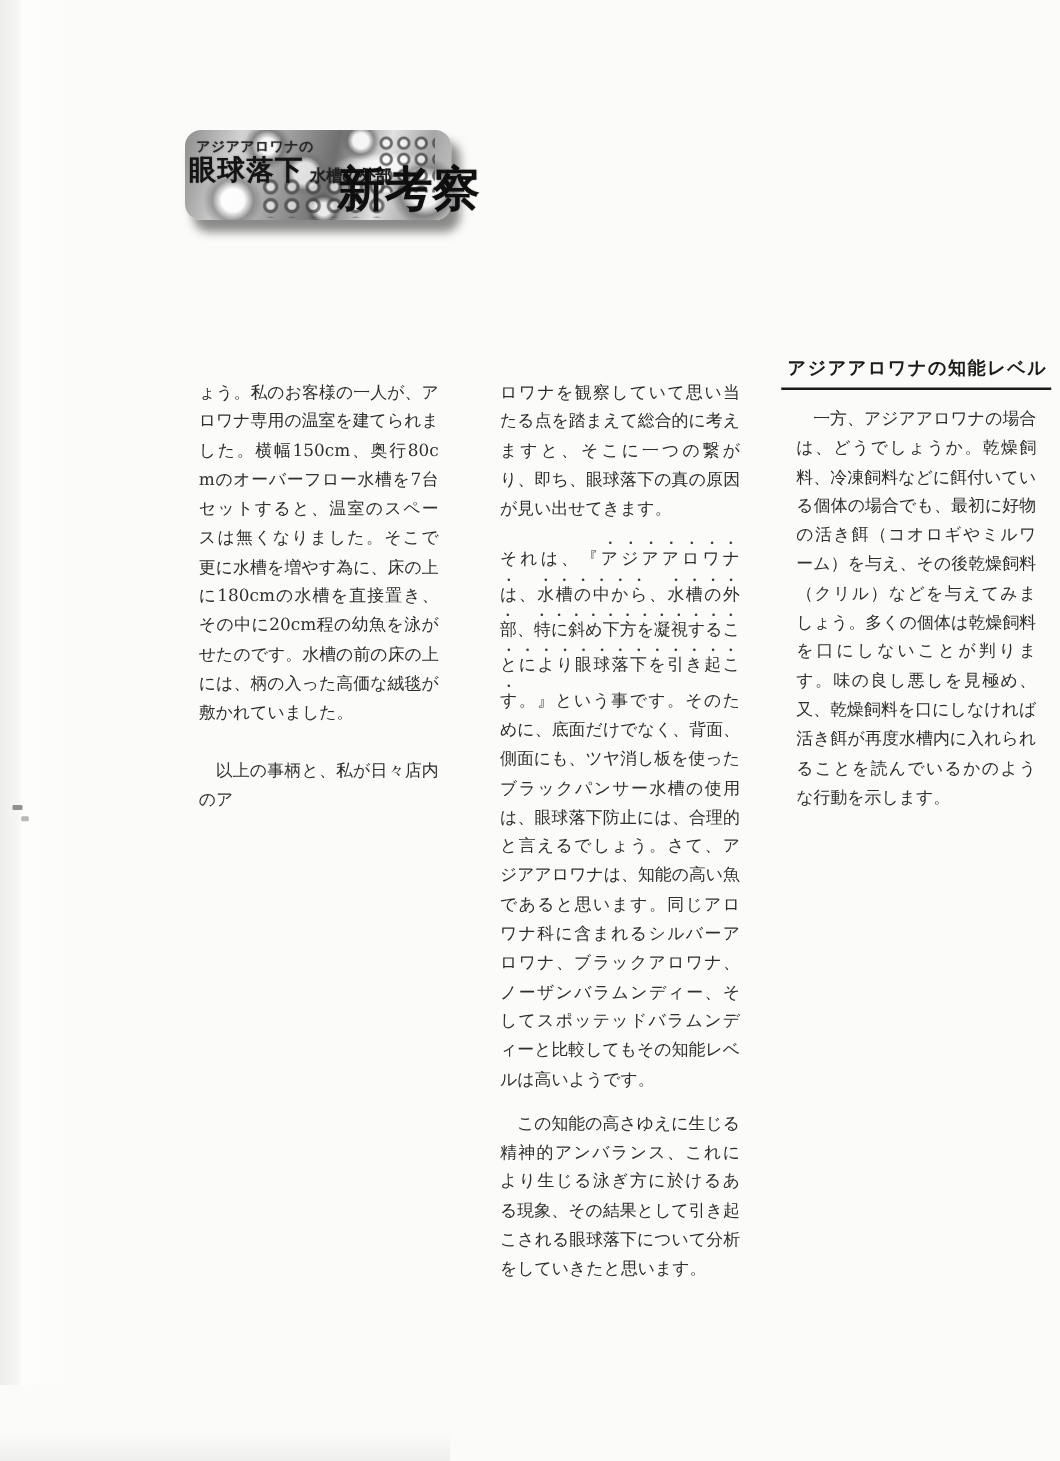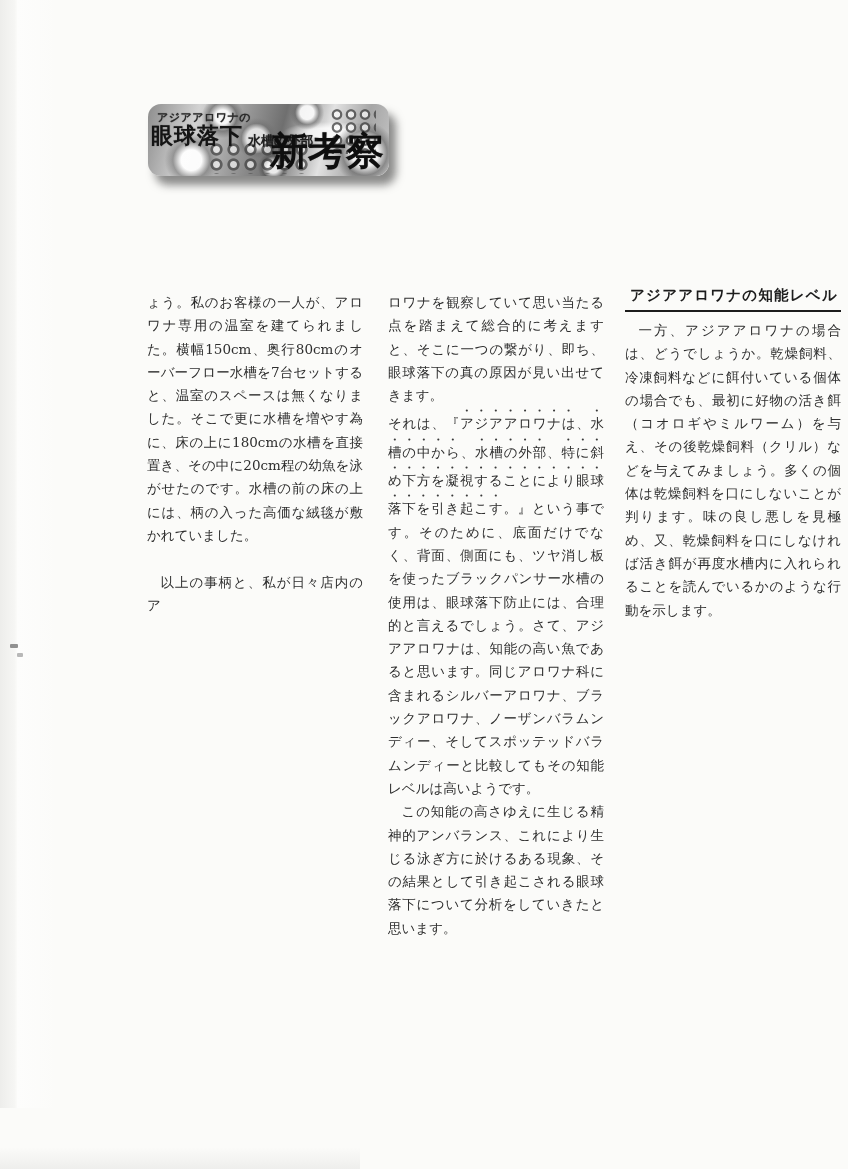--- a/index.html
+++ b/index.html
@@ -31,21 +31,20 @@
     background:
       radial-gradient(circle at 18% 78%, rgba(255,255,255,.95) 0 5%, rgba(110,110,110,.55) 9%, rgba(0,0,0,0) 13%),
       radial-gradient(circle at 31% 18%, rgba(255,255,255,.9) 0 4%, rgba(85,85,85,.55) 8%, rgba(0,0,0,0) 12%),
       radial-gradient(circle at 52% 88%, rgba(255,255,255,.85) 0 4%, rgba(75,75,75,.5) 8%, rgba(0,0,0,0) 11%),
       radial-gradient(circle at 66% 12%, rgba(255,255,255,.9) 0 4%, rgba(95,95,95,.5) 7%, rgba(0,0,0,0) 10%),
       radial-gradient(circle at 90% 68%, rgba(255,255,255,.85) 0 6%, rgba(85,85,85,.5) 10%, rgba(0,0,0,0) 14%),
       radial-gradient(circle at 45% 48%, rgba(255,255,255,.75) 0 7%, rgba(105,105,105,.45) 11%, rgba(0,0,0,0) 15%),
       radial-gradient(ellipse at 75% 40%, rgba(255,255,255,.8) 0 8%, rgba(0,0,0,0) 18%),
       linear-gradient(105deg,#8d8d8d 0%,#d3d3d3 20%,#9b9b9b 38%,#6f6f6f 54%,#e2e2e2 72%,#a6a6a6 86%,#c6c6c6 100%);
     box-shadow: 7px 9px 8px rgba(45,45,45,.55);
-    padding-left: 28px;
   }
   .plaque::before {
     content:''; position:absolute; right:13px; top:4px; width:46px; height:46px; z-index:1;
     background-image:radial-gradient(circle, rgba(255,255,255,.9) 28%, #3f3f3f 37% 51%, rgba(0,0,0,0) 60%);
     background-size:14px 13px; opacity:.75;
   }
   .plaque::after {
     content:''; position:absolute; left:60px; bottom:2px; width:100px; height:32px; z-index:1;
     background-image:radial-gradient(circle, rgba(255,255,255,.9) 26%, #3f3f3f 35% 50%, rgba(0,0,0,0) 58%);
     background-size:17px 15px; opacity:.7;
@@ -58,21 +57,21 @@
   .plaque-line1 { left:9px;  top:6px;  font-size:11px; font-weight:700; color:#2a2a2a; letter-spacing:.5px; }
   .plaque-line2a{ left:3px;  top:17px; font-size:22px; font-weight:800; color:#141414; letter-spacing:1px; }
   .plaque-line2b{ left:100px;top:28px; font-size:13px; font-weight:700; color:#1f1f1f; }
   .plaque-line3 { left:122px;top:22px; font-size:38px; font-weight:800; color:#0e0e0e; }
 
   
   .col {
     position:absolute; width:216px; color:#2e2e2e;
     font-size:13.5px; line-height:23.3px; text-align:justify;
   }
-  .col p { margin:0; word-break:break-all; }
+  .col p { margin:12px; word-break:break-all; }
   .col p.indent { text-indent:1em; }
   .col p.space-before { margin-top:23.3px; }
   #col1 { left:147px; top:291px; }
   #col2 { left:388px; top:291px; }
   #col3 { left:625px; top:286px; }
   .col-heading {
     font-family:"DejaVu Sans","Liberation Sans",sans-serif;
     font-weight:bold; font-size:14.5px; letter-spacing:1.2px; line-height:18px;
     color:#1c1c1c; border-bottom:2px solid #1c1c1c;
     padding:0 0 6px 2px; margin:0 0 7px 0; text-align:center;

